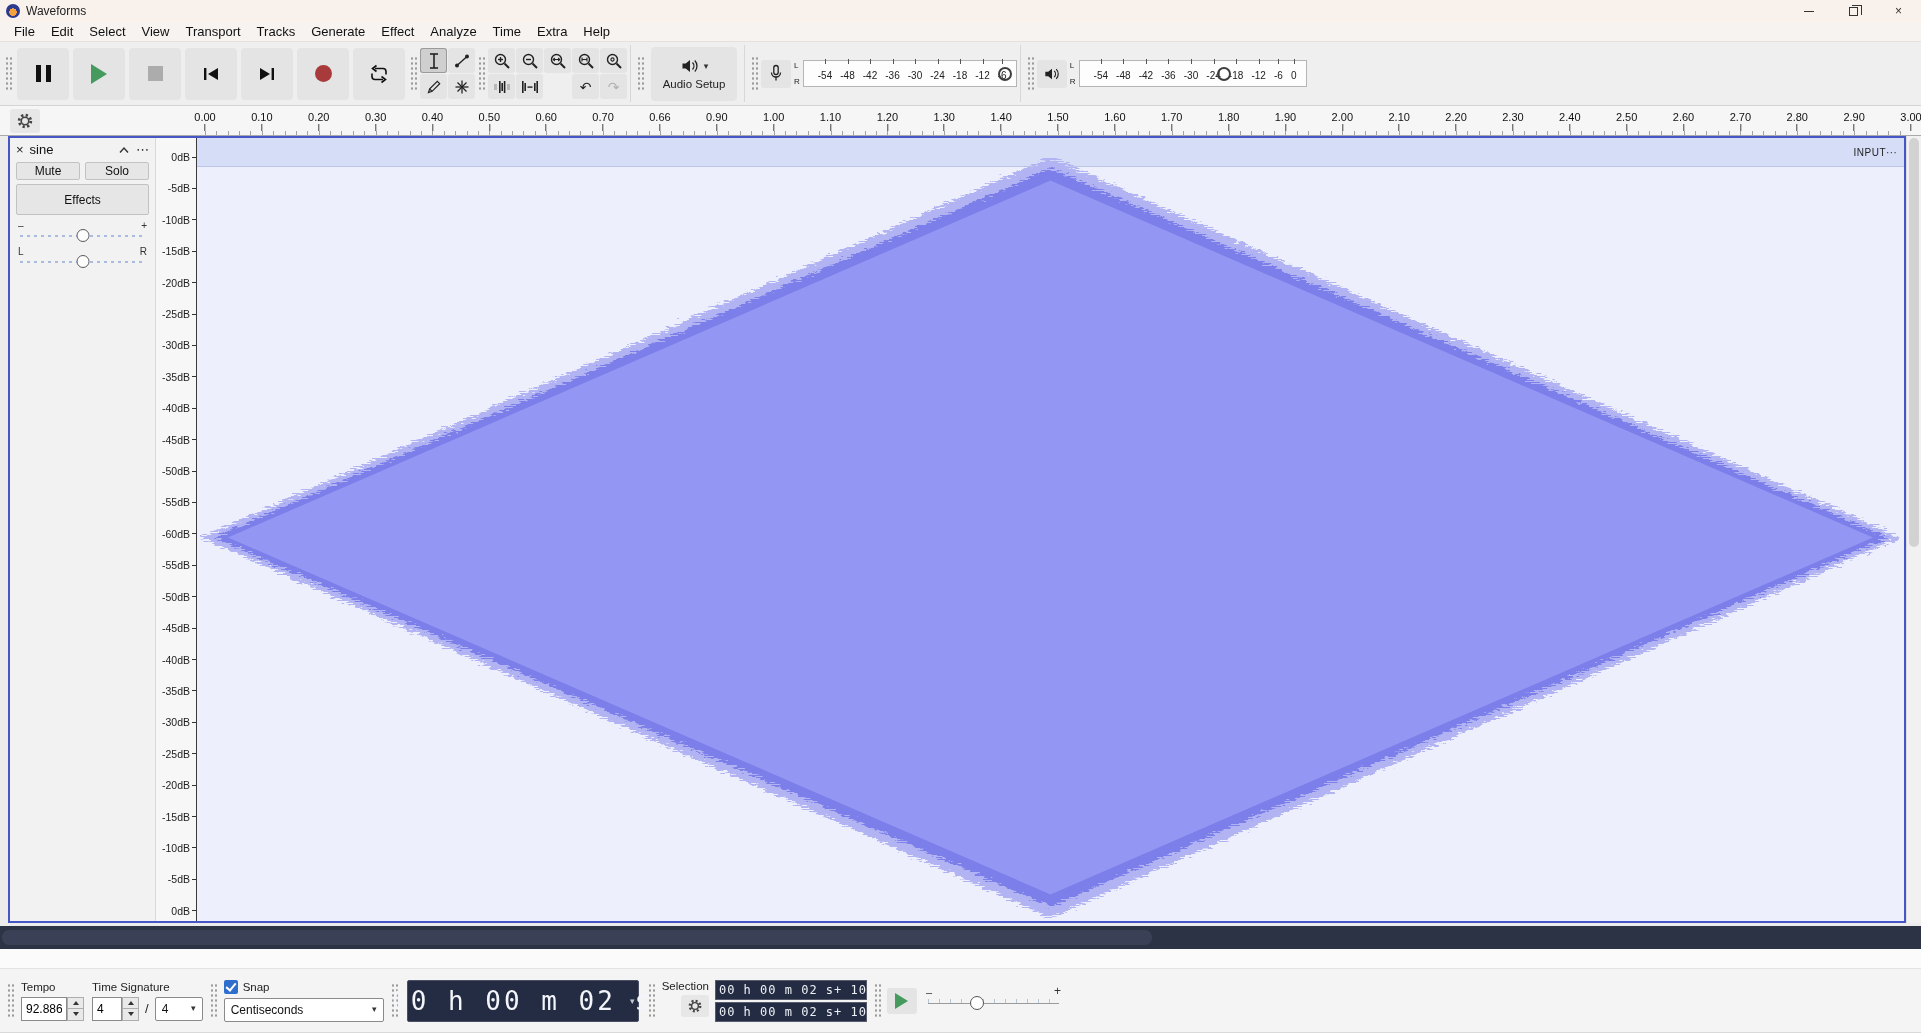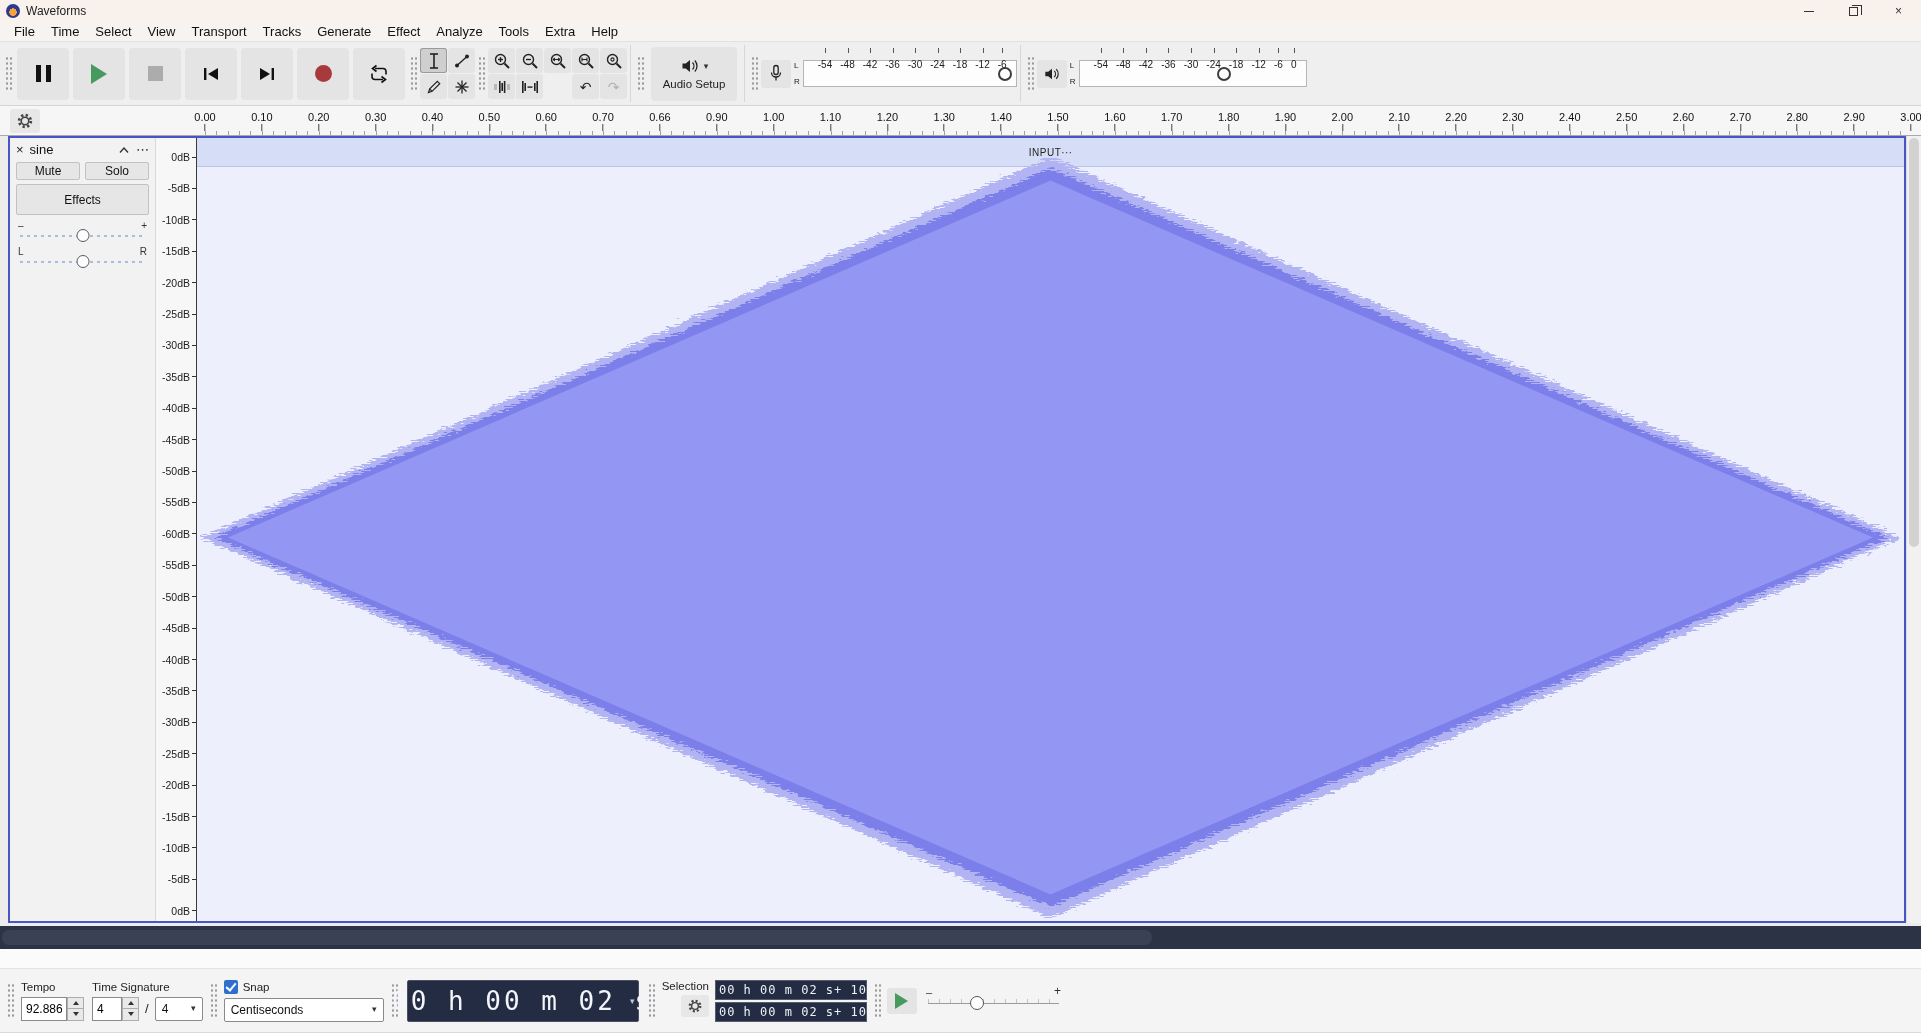--- a/index.html
+++ b/index.html
@@ -39,21 +39,21 @@
   .audio-setup { width:86px; height:54px; background:#e4e4e4; border-radius:4px; display:flex; flex-direction:column; align-items:center; justify-content:center; gap:3px; margin:0 4px; flex:0 0 auto;}
   .as-top { display:flex; align-items:center; gap:4px; }
   .as-label { font-size:11.5px; color:#222; }
   .caret { font-family:"DejaVu Sans",sans-serif; font-size:9px; color:#333; line-height:1; }
 
   
   .meter-group { display:flex; align-items:center; gap:3px; flex:0 0 auto; }
   .meter-btn { width:30px; height:28px; background:#e4e4e4; border-radius:3px; display:flex; align-items:center; justify-content:center; }
   .chan-col { display:flex; flex-direction:column; justify-content:space-between; height:24px; font-size:8px; color:#222; line-height:1; }
   .meter-body { height:27px; background:#fdfdfd; border:1px solid #b5b5b5; position:relative; display:flex; align-items:flex-end; }
-  .meter-scale { display:flex; justify-content:space-between; width:100%; padding:0 9px 14px 14px; }
+  .meter-scale { display:flex; justify-content:space-between; width:100%; padding:0 9px 3px 14px; }
   .meter-tick { position:relative; font-size:10px; color:#222; line-height:1.4; }
   .meter-tick::before { content:''; position:absolute; top:-10px; left:50%; width:1px; height:5px; background:#555; }
   .meter-thumb { position:absolute; top:50%; width:14px; height:14px; border:2px solid #3d3d3d; border-radius:50%; transform:translate(-50%,-50%); background:transparent; }
 
   
   .ruler-row { height:30px; background:#f6f6f6; border-bottom:1px solid #a9a9a9; position:relative; flex:0 0 auto; }
   .tl-options { position:absolute; left:10px; top:3px; width:30px; height:24px; background:#e7e7e7; border-radius:3px; display:flex; align-items:center; justify-content:center; }
   .timeline { position:absolute; left:205px; right:10px; top:0; bottom:0; }
   .timeline::after { content:''; position:absolute; left:0; right:0; bottom:0; height:4px;
      background-image:repeating-linear-gradient(to right, rgba(60,60,60,.45) 0 1px, transparent 1px calc(100%/150)); }
@@ -77,21 +77,21 @@
       background-image:repeating-linear-gradient(to right,#a9bcde 0 3px, transparent 3px 7px); }
   .slider-thumb { position:absolute; top:8px; width:13px; height:13px; border-radius:50%; background:#fdfdfd; border:1px solid #5a5a5a; transform:translateX(-50%); }
   .x-glyph { font-size:13px; color:#222; }
 
   .db-ruler { width:40px; background:#f7f7f7; display:flex; flex-direction:column; justify-content:space-between; padding:13px 0 4px; }
   .db-row { display:flex; align-items:center; justify-content:flex-end; gap:2px; }
   .db-text { font-size:10.5px; color:#222; }
   .db-row::after { content:''; width:4px; height:1px; background:#333; }
 
   .wave-panel { flex:1; position:relative; background:var(--wave-bg,#edeffc); border-left:1px solid #3a3a3a; overflow:hidden; }
-  .clip-header { height:16px; background:#d6ddf6; border-bottom:1px solid #bcc5e8; display:flex; align-items:center; justify-content:center; padding:14px 7px; }
+  .clip-header { height:16px; background:#d6ddf6; border-bottom:1px solid #bcc5e8; display:flex; align-items:center; justify-content:flex-end; padding:14px 7px; }
   .clip-name { font-size:10px; color:#222; letter-spacing:.5px; }
   .clip-menu { font-size:11px; color:#444; line-height:0; }
   .wave-svg { position:absolute; left:0; top:16px; width:100%; height:calc(100% - 16px); display:block; }
 
   .v-scroll { position:absolute; right:0; top:0; bottom:3px; width:15px; background:#f1f1f1; border-left:1px solid #dcdcdc; }
   .v-thumb { position:absolute; left:2px; right:2px; top:2px; height:52%; background:#d2d2d2; border-radius:6px; }
 
   
   .h-scroll { height:23px; background:var(--dark-band,#2c3344); flex:0 0 auto; position:relative; }
   .h-thumb { position:absolute; left:2px; top:4px; height:15px; width:1150px; background:#3a4156; border-radius:7px; }
@@ -162,29 +162,29 @@
         </div>
       <div class="win-btn">
           <span>×</span>
         </div>
     </div>
   </div>
 
   <div class="menubar">
 
   <span class="menu-item" style="--i: 0; --n: 12; --pct: 0%;">File</span>
-      <span class="menu-item" style="--i: 1; --n: 12; --pct: 9.090909090909092%;">Time</span>
+      <span class="menu-item" style="--i: 1; --n: 12; --pct: 9.090909090909092%;">Edit</span>
       <span class="menu-item" style="--i: 2; --n: 12; --pct: 18.181818181818183%;">Select</span>
       <span class="menu-item" style="--i: 3; --n: 12; --pct: 27.27272727272727%;">View</span>
       <span class="menu-item" style="--i: 4; --n: 12; --pct: 36.36363636363637%;">Transport</span>
       <span class="menu-item" style="--i: 5; --n: 12; --pct: 45.45454545454545%;">Tracks</span>
       <span class="menu-item" style="--i: 6; --n: 12; --pct: 54.54545454545454%;">Generate</span>
       <span class="menu-item" style="--i: 7; --n: 12; --pct: 63.63636363636363%;">Effect</span>
       <span class="menu-item" style="--i: 8; --n: 12; --pct: 72.72727272727273%;">Analyze</span>
-      <span class="menu-item" style="--i: 9; --n: 12; --pct: 81.81818181818183%;">Tools</span>
+      <span class="menu-item" style="--i: 9; --n: 12; --pct: 81.81818181818183%;">Time</span>
       <span class="menu-item" style="--i: 10; --n: 12; --pct: 90.9090909090909%;">Extra</span>
       <span class="menu-item" style="--i: 11; --n: 12; --pct: 100%;">Help</span>
     </div>
 
   <div class="toolbars">
     <div class="grip"></div>
 
     <div class="t-btn">
         <span class="icon-pause">
           <i></i>

